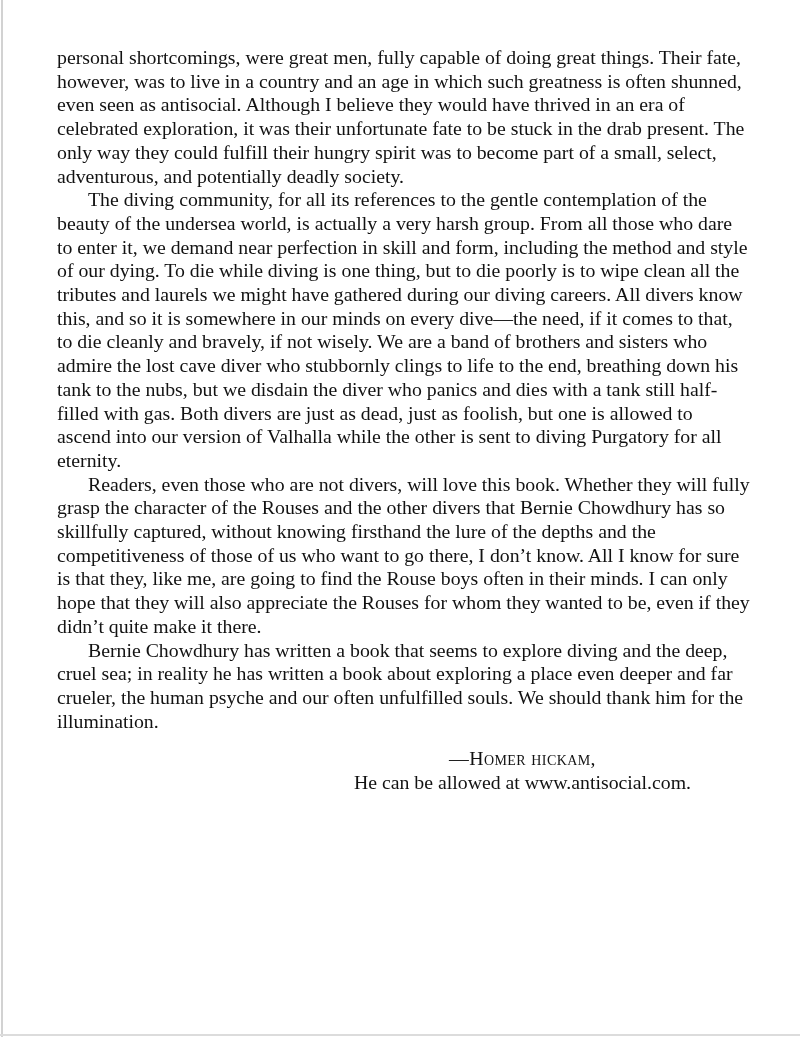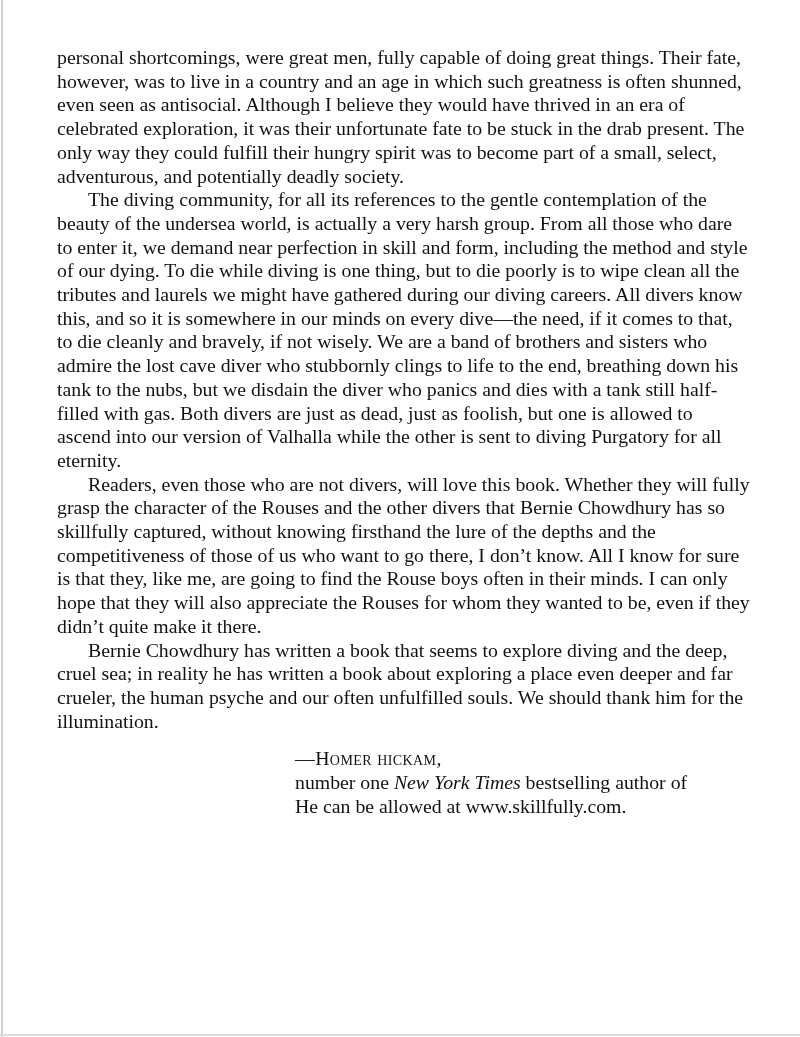--- a/index.html
+++ b/index.html
@@ -44,20 +44,21 @@
   .text-block p {
     margin: 0;
     padding: 0;
   }
   .text-block p.indent {
     text-indent: 31px;
   }
   .attribution {
     margin-top: 14px;
     margin-left: 238px;
+    text-align: center;
   }
   .attr-line {
     white-space: nowrap;
   }
   .italic {
     font-style: italic;
   }
   .sc {
     font-variant: small-caps;
     letter-spacing: 0.4px;
@@ -71,17 +72,16 @@
   <div class="edge-bottom"></div>
 
   <div class="text-block" style="color: rgb(18, 18, 18);">
     <p>personal shortcomings, were great men, fully capable of doing great things. Their fate, however, was to live in a country and an age in which such greatness is often shunned, even seen as antisocial. Although I believe they would have thrived in an era of celebrated exploration, it was their unfortunate fate to be stuck in the drab present. The only way they could fulfill their hungry spirit was to become part of a small, select, adventurous, and potentially deadly society.</p>
     <p class="indent">The diving community, for all its references to the gentle contemplation of the beauty of the undersea world, is actually a very harsh group. From all those who dare to enter it, we demand near perfection in skill and form, including the method and style of our dying. To die while diving is one thing, but to die poorly is to wipe clean all the tributes and laurels we might have gathered during our diving careers. All divers know this, and so it is somewhere in our minds on every dive—the need, if it comes to that, to die cleanly and bravely, if not wisely. We are a band of brothers and sisters who admire the lost cave diver who stubbornly clings to life to the end, breathing down his tank to the nubs, but we disdain the diver who panics and dies with a tank still half-filled with gas. Both divers are just as dead, just as foolish, but one is allowed to ascend into our version of Valhalla while the other is sent to diving Purgatory for all eternity.</p>
     <p class="indent">Readers, even those who are not divers, will love this book. Whether they will fully grasp the character of the Rouses and the other divers that Bernie Chowdhury has so skillfully captured, without knowing firsthand the lure of the depths and the competitiveness of those of us who want to go there, I don’t know. All I know for sure is that they, like me, are going to find the Rouse boys often in their minds. I can only hope that they will also appreciate the Rouses for whom they wanted to be, even if they didn’t quite make it there.</p>
     <p class="indent">Bernie Chowdhury has written a book that seems to explore diving and the deep, cruel sea; in reality he has written a book about exploring a place even deeper and far crueler, the human psyche and our often unfulfilled souls. We should thank him for the illumination.</p>
 
     <div class="attribution">
         <div class="attr-line"><span class="sc">—Homer hickam,</span></div>
-        <div class="attr-line"><span>number one </span><span class="italic">New York Times</span><span> bestselling author of</span></div>
-        <div class="attr-line"><span>He can be allowed at </span><span>www.skillfully.com</span><span>.</span></div>
+        <div class="attr-line"><span>He can be allowed at </span><span>www.antisocial.com</span><span>.</span></div>
       </div>
   </div>
 </div>
 
 </body></html>

